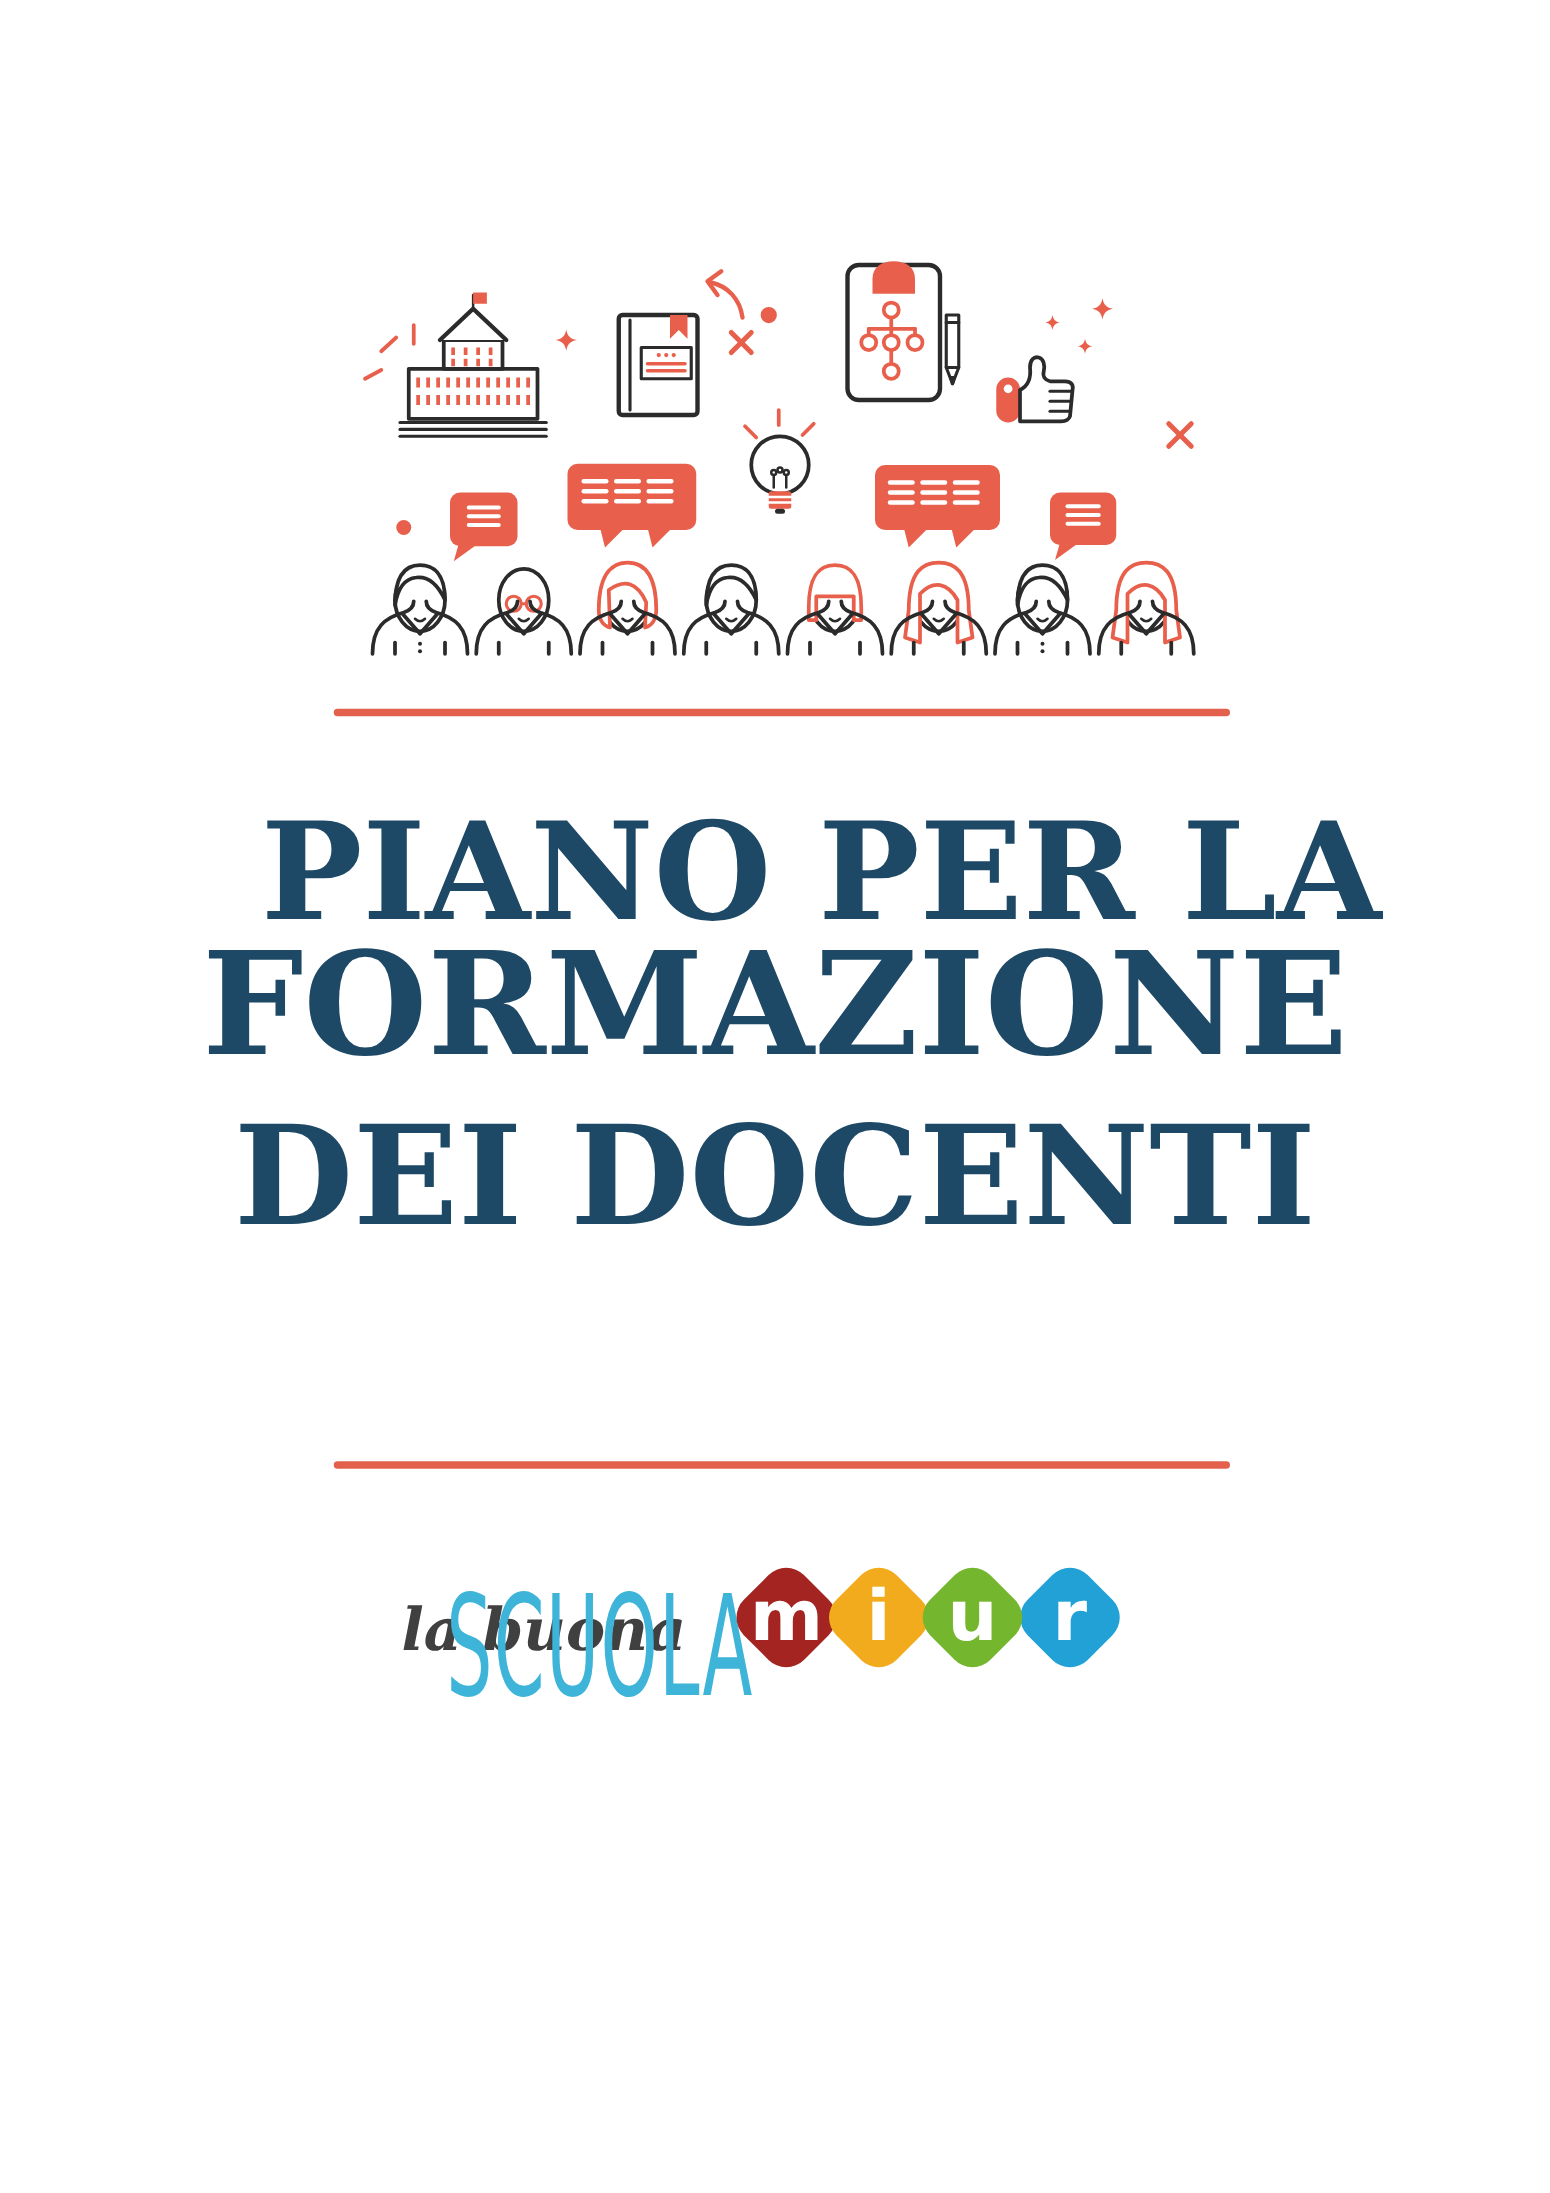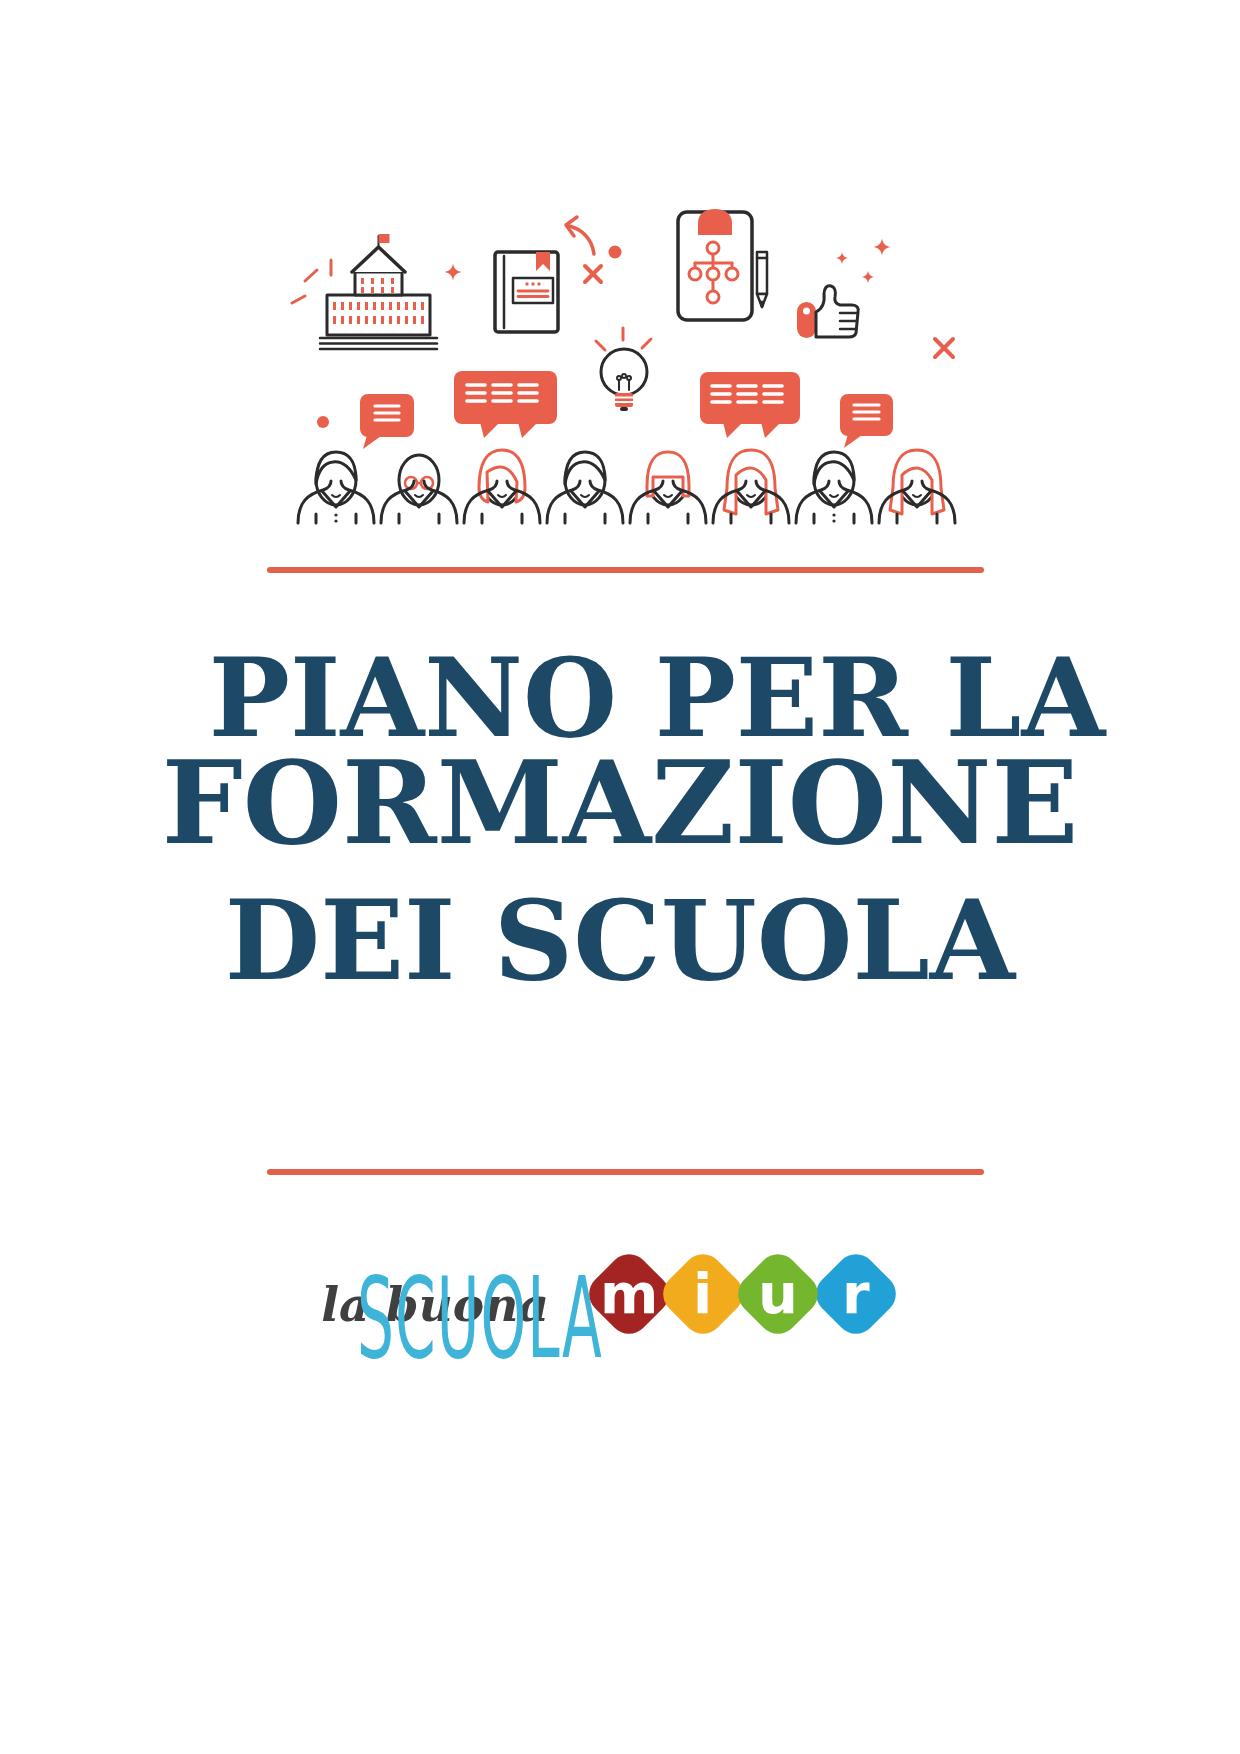--- a/index.html
+++ b/index.html
@@ -319,21 +319,21 @@
       <g transform="translate(662,260)">
         <use href="#p-long"></use>
       </g>
     </g>
   </svg>
 
   <div class="rule rule-top"></div>
 
   <div class="title-line tl-1">PIANO PER LA</div>
   <div class="title-line tl-2">FORMAZIONE</div>
-  <div class="title-line tl-3">DEI SCUOLA</div>
+  <div class="title-line tl-3">DEI DOCENTI</div>
 
   <div class="rule rule-bottom"></div>
 
   <div class="lbs-script">la buona</div>
   <div class="lbs-scuola">SCUOLA</div>
 
   <div class="miur">
     <div class="tile tile-m">
       <span>m</span>
     </div>

